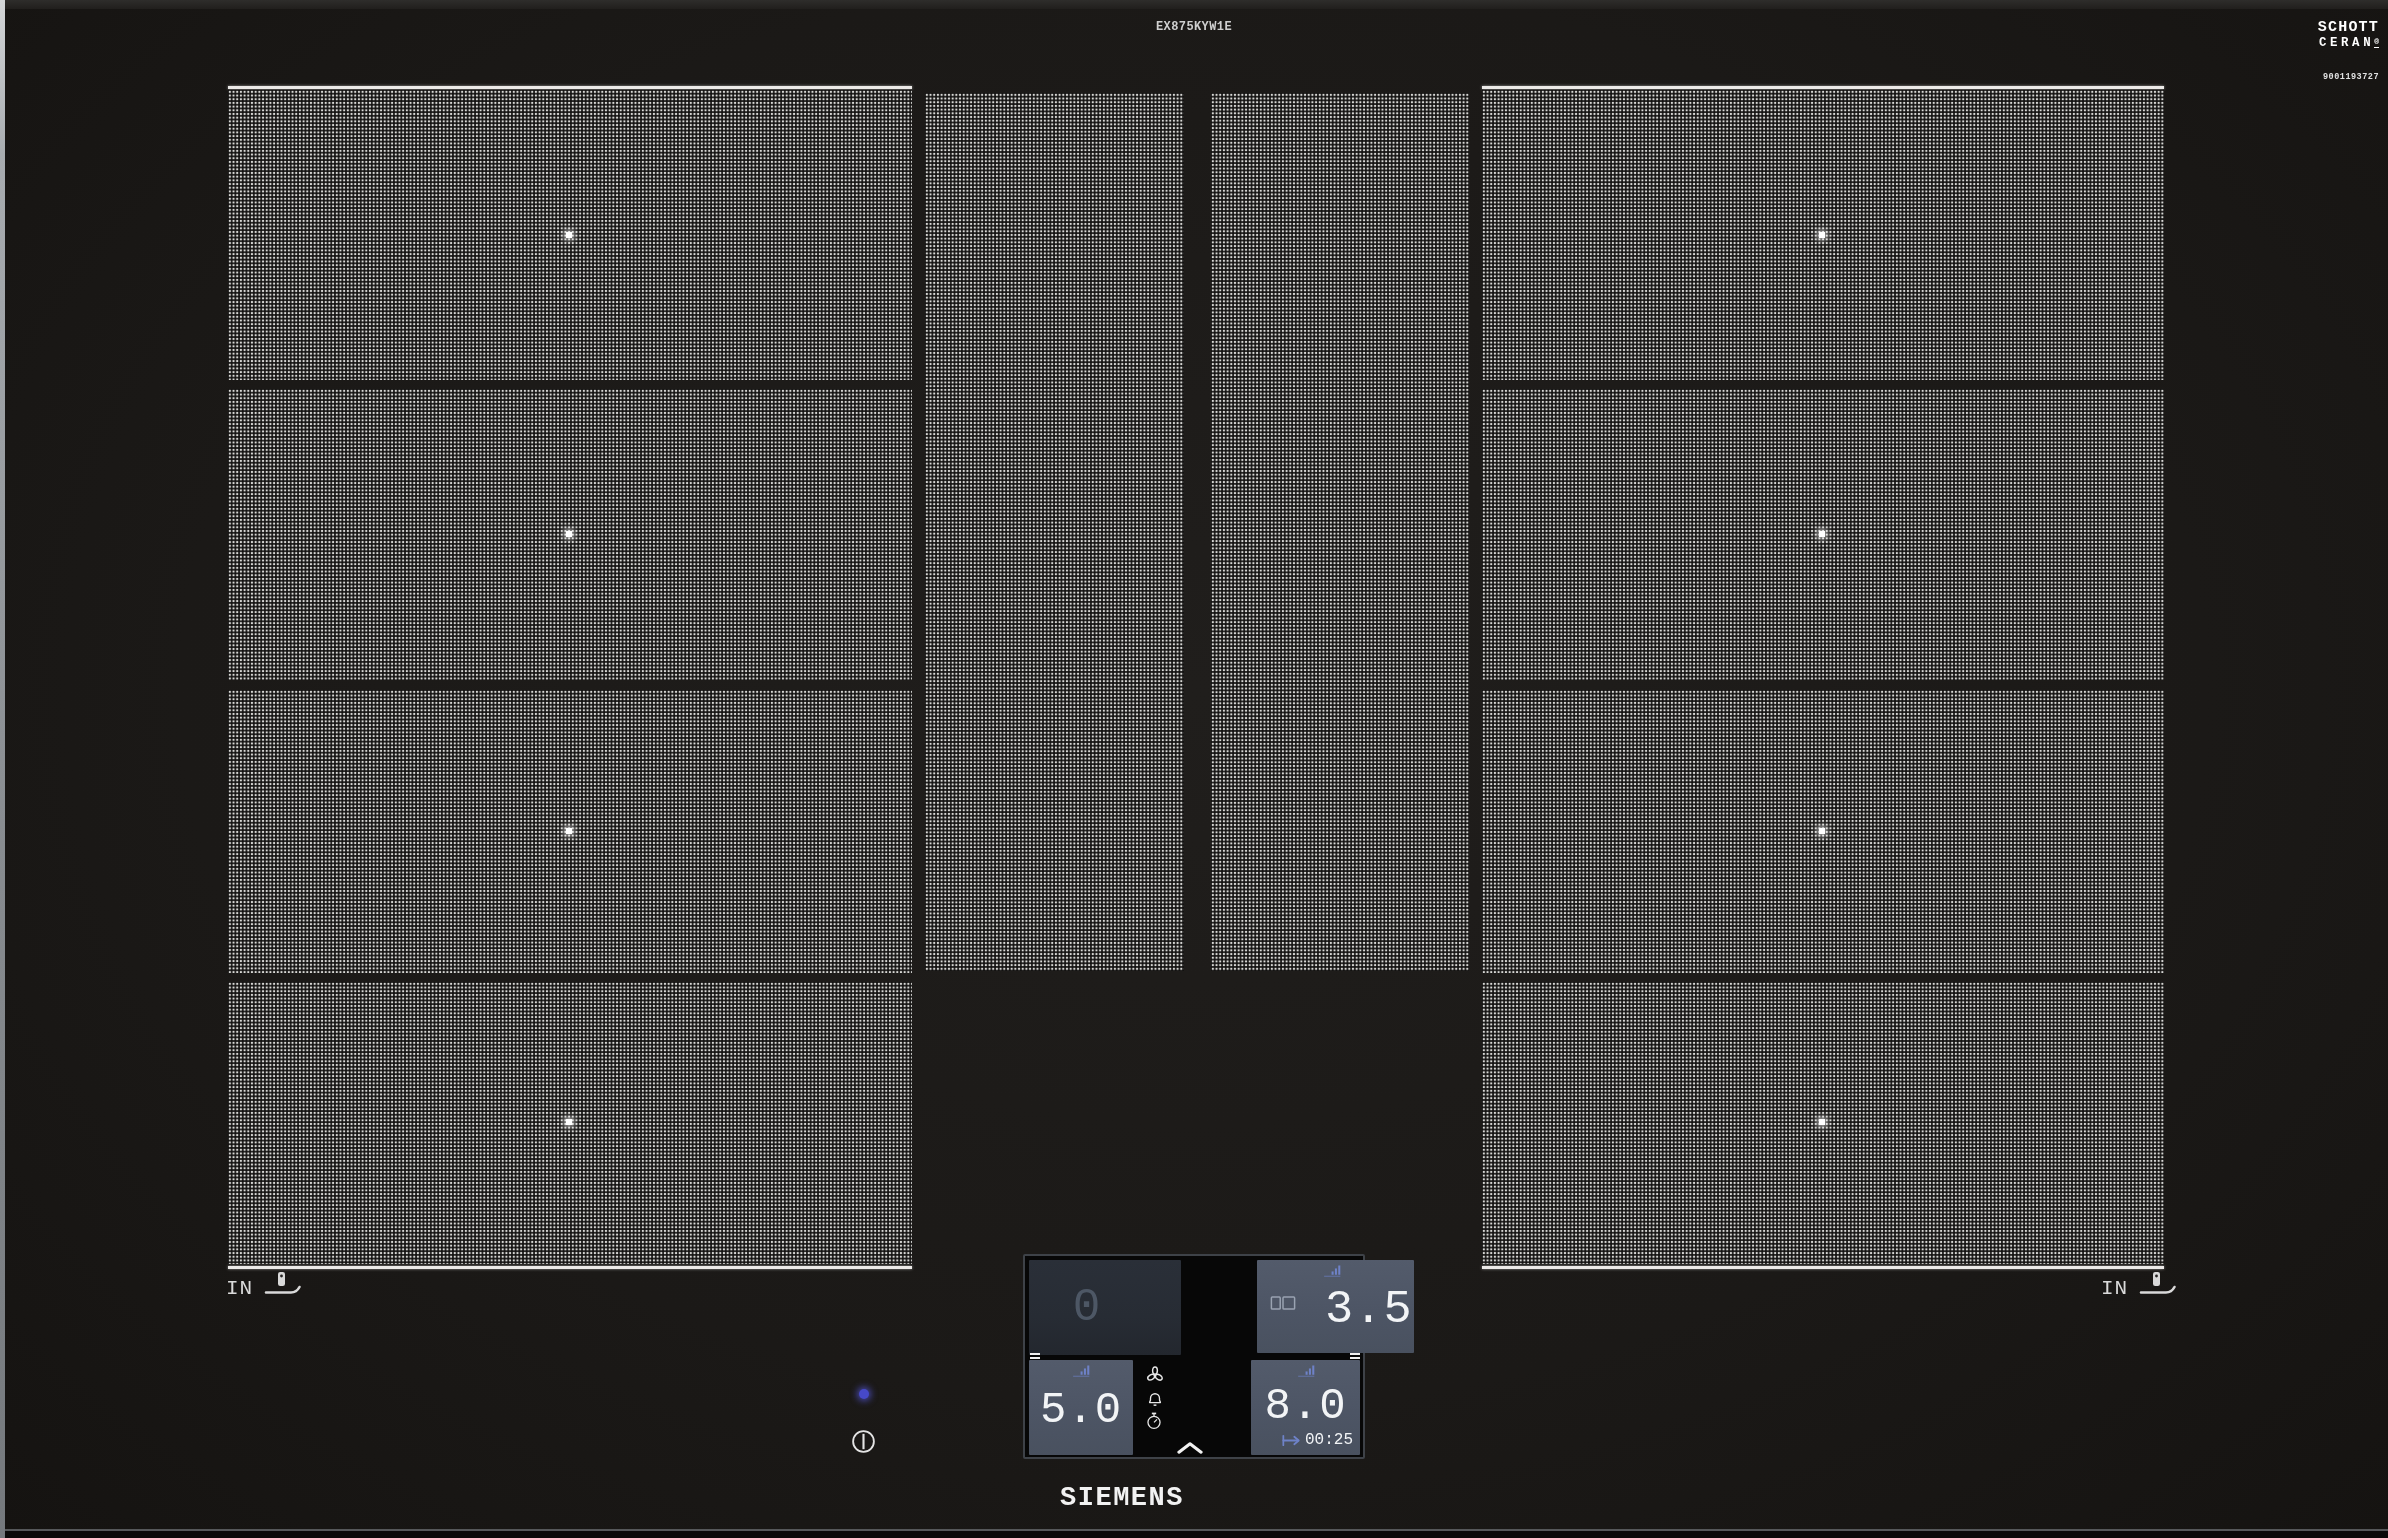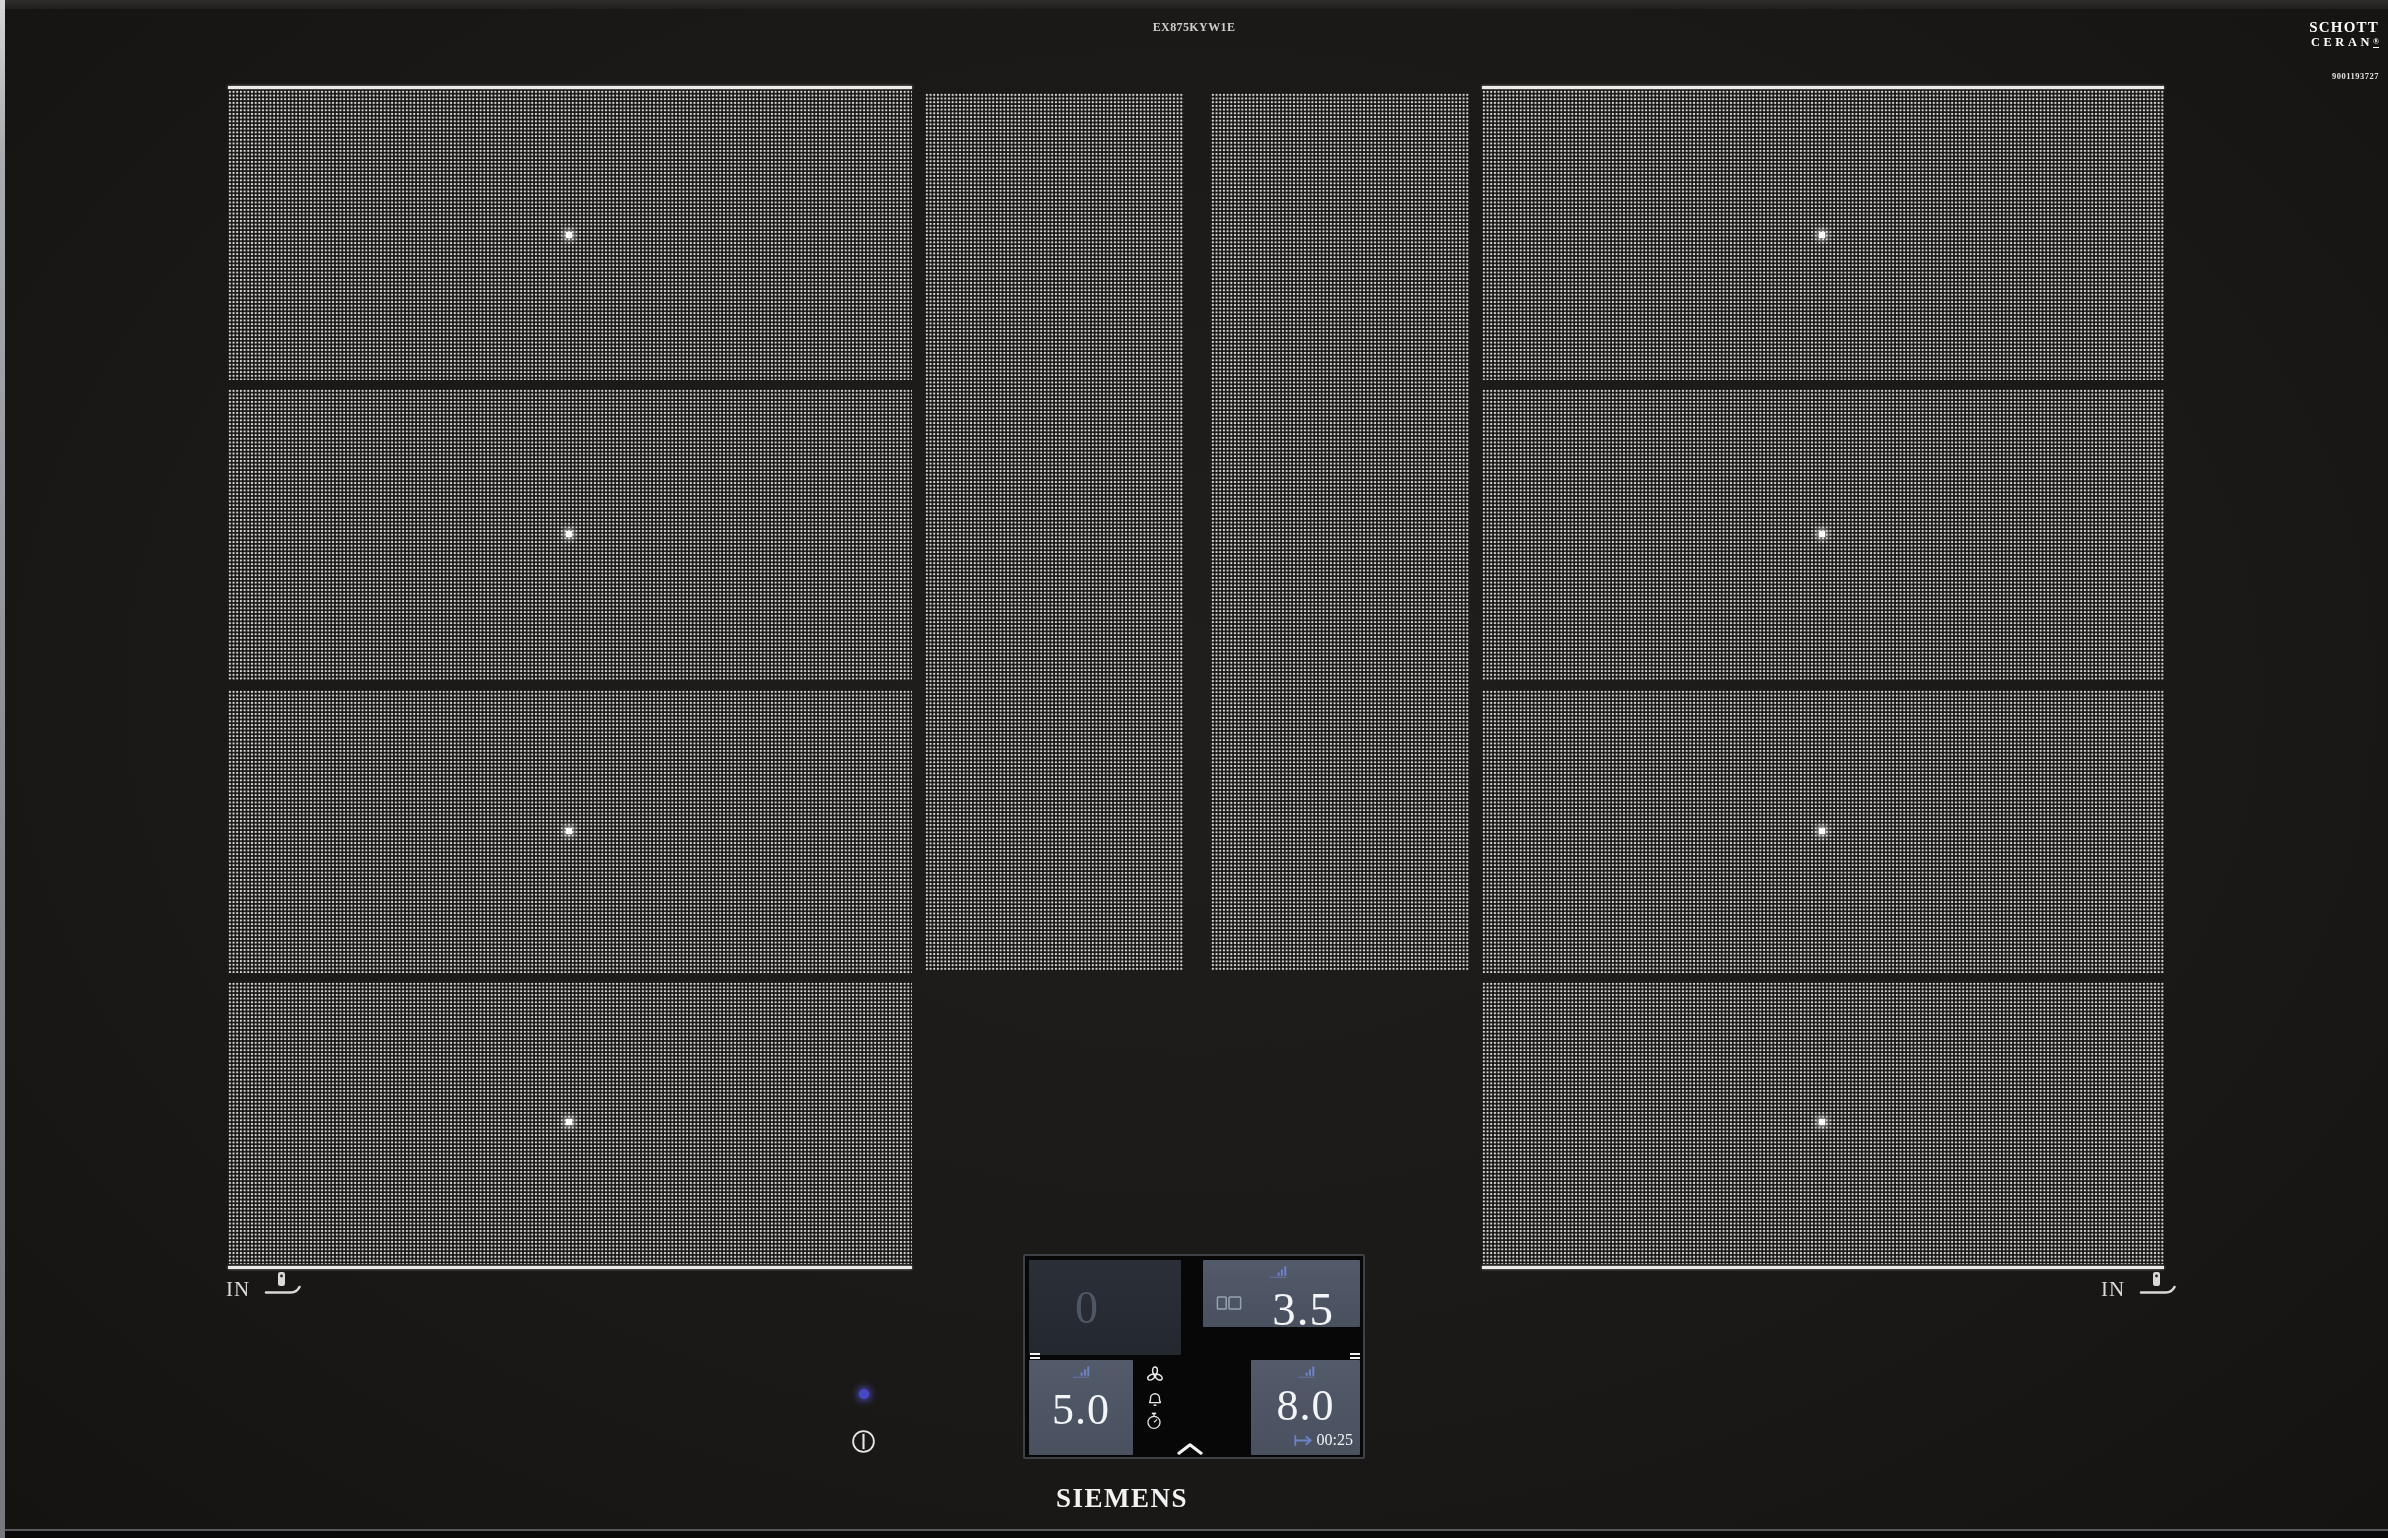--- a/index.html
+++ b/index.html
@@ -1,19 +1,19 @@
 <!DOCTYPE html>
 <html style="--accent-blue: #6e82c8; --tile-active: #4d5565; --tile-inactive: #272c34; --digit: #f2f4f6; --indicator-dot: #4649c8;"><head>
 <meta charset="utf-8">
 <style>
   html,body{margin:0;padding:0;background:#000;}
   #stage{
     position:relative;width:2388px;height:1538px;overflow:hidden;
     background:radial-gradient(ellipse at 50% 45%, #201e1c 0%, #1b1917 60%, #151311 100%);
-    font-family:Liberation Serif, serif;
+    font-family:Liberation Mono, monospace;
     -webkit-font-smoothing:antialiased;
   }
   .abs{position:absolute;}
 
   
   #edge-left{left:0;top:0;width:5px;height:1538px;
     background:linear-gradient(180deg,#d4d6d8 0%,#a8acb0 10%,#888c90 55%,#75797d 100%);}
   #edge-top{left:0;top:0;width:2388px;height:9px;background:linear-gradient(#2e2d2b,#211f1d);}
   #edge-bottom{left:0;top:1529px;width:2388px;height:9px;background:#0b0a09;border-top:2px solid #56585a;}
 
@@ -129,21 +129,21 @@
       </svg>
     </span>
   </div>
 
   <div class="abs" id="panel-frame"></div>
 
   <div class="abs tile tile-off" style="left:1029px;top:1260px;width:152px;height:95px;">
     <div class="abs digit digit-off" style="left:30px;top:25px;width:56px;text-align:center;font-size:46px;">0</div>
   </div>
 
-  <div class="abs tile tile-on" style="left:1203px;top:1260px;width:157px;height:67px;">
+  <div class="abs tile tile-on" style="left:1257px;top:1260px;width:157px;height:93px;">
     <div class="abs blue" style="left:66px;top:4px;">
       <svg viewBox="0 0 20 14" width="19" height="13">
         <g fill="currentColor">
           <rect x="9" y="8" width="2.2" height="3.6"></rect>
           <rect x="12.6" y="4.8" width="2.2" height="6.8"></rect>
           <rect x="16.2" y="1.6" width="2.2" height="10"></rect>
         </g>
         <rect x="1" y="12.6" width="17.4" height="1.2" fill="currentColor" opacity="0.6"></rect>
       </svg>
     </div>

